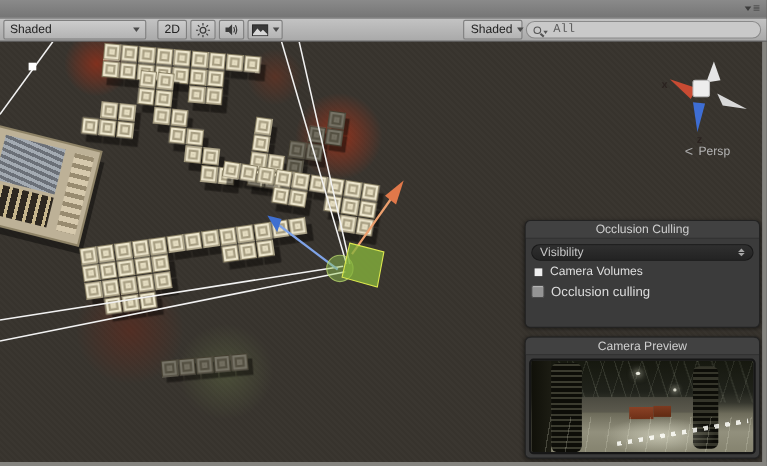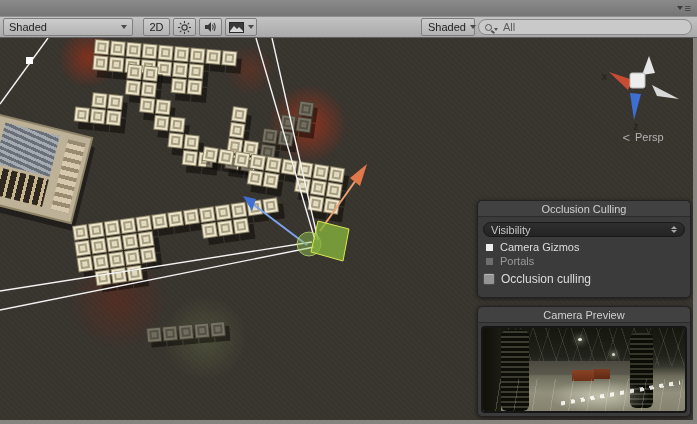--- a/index.html
+++ b/index.html
@@ -32,21 +32,21 @@
   .icon-btn { width:23px; padding:0; }
   .fx-btn { width:32px; padding:0 2px; }
   .spacer { flex:1; }
   .dd-gizmos { width:54px; justify-content:space-between; padding:0 6px; }
   .search { width:214px; height:16px; background:#c9c9c9;
     border:1px solid #8a8a8a; border-radius:8px; display:flex; align-items:center;
     padding:0 6px; gap:2px; margin-right:2px; }
   .mag { width:7px; height:7px; border:1.4px solid #555; border-radius:50%; position:relative; }
   .mag::after { content:""; position:absolute; left:5px; top:6px; width:4px; height:1.5px; background:#555; transform:rotate(40deg); }
   .mag-tri { width:0; height:0; border-left:2.5px solid transparent; border-right:2.5px solid transparent; border-top:3px solid #555; margin-top:5px; }
-  .search-text { font-size:11px; color:#5c5c5c; margin-left:3px; }
+  .search-text { font-size:11px; color:#5c5c5c; margin-left:3px;font-family:Liberation Mono, monospace; }
 
   
   .scene { position:absolute; left:0; top:38px; width:693px; height:382px;
     background:
       repeating-linear-gradient(45deg, rgba(255,255,255,.015) 0 2px, transparent 2px 4px),
       #37332d;
     overflow:hidden; }
   .glow { position:absolute; border-radius:50%; pointer-events:none; }
   .cluster { position:absolute; transform-origin:0 0; filter:drop-shadow(5px 7px 0 rgba(8,6,4,.5)); }
   .cluster.dim { filter:brightness(.5) drop-shadow(4px 5px 0 rgba(8,6,4,.5)); }
@@ -335,25 +335,21 @@
   <div class="panel-header">Occlusion Culling</div>
   <div class="visualize">
     <span>Visibility</span>
     <div class="updown">
         <div class="u"></div>
         <div class="d"></div>
       </div>
   </div>
   <div class="chk-row on">
     <div class="chk-box"></div>
-    <span class="chk-label">Camera Gizmos</span>
-  </div>
-  <div class="chk-row">
-    <div class="chk-box"></div>
-    <span class="chk-label">Portals</span>
+    <span class="chk-label">Camera Volumes</span>
   </div>
   <div class="toggle-row">
     <div class="toggle-box"></div>
     <span class="toggle-label">Occlusion culling</span>
   </div>
 </div>
 
 <div class="panel preview">
   <div class="panel-header">Camera Preview</div>
   <div class="preview-img">

